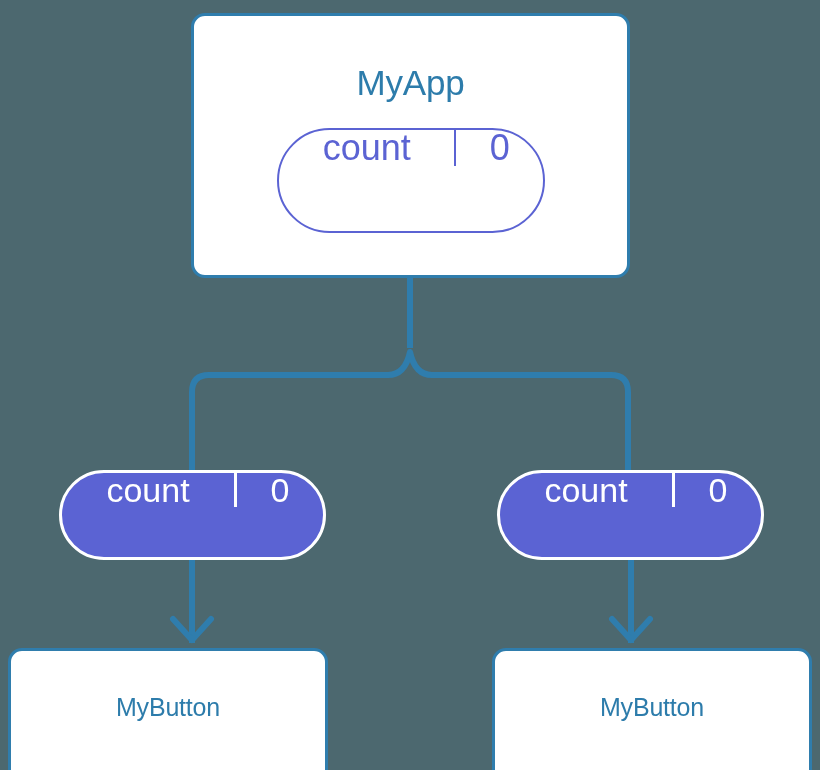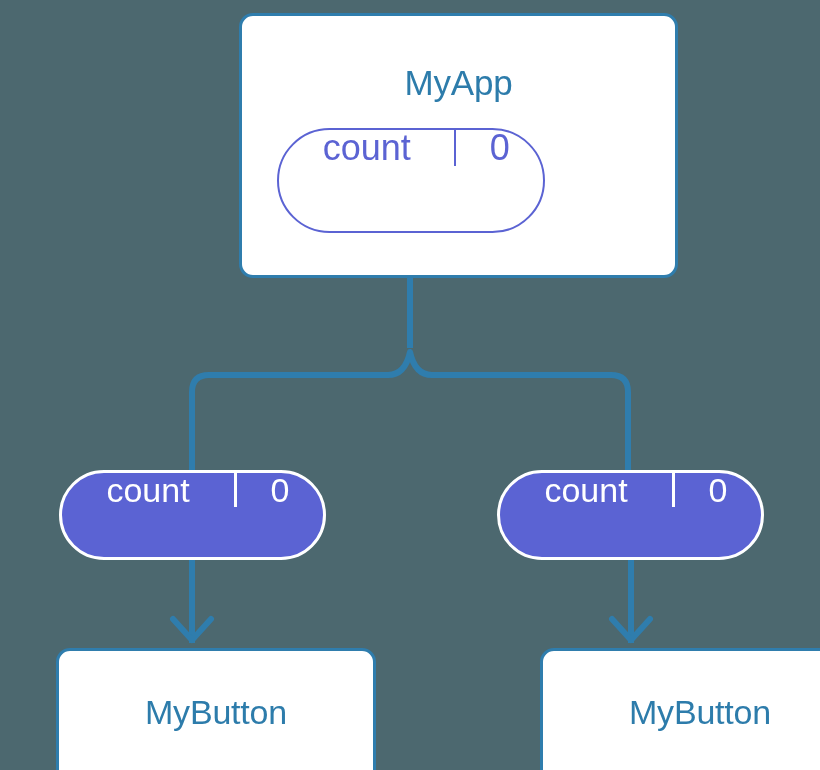--- a/index.html
+++ b/index.html
@@ -30,21 +30,20 @@
   }
 
   
   .component-box {
     position: absolute;
     box-sizing: border-box;
     background: #ffffff;
     border: 3px solid #2f7dad;
     border-radius: 14px;
     z-index: 3;
-    margin-left: 48px;
   }
   .component-title {
     color: #2d7cab;
     font-size: 35px;
     font-weight: 400;
     letter-spacing: -0.2px;
     text-align: center;
     white-space: nowrap;
   }
 
@@ -66,21 +65,21 @@
     top: 648px;
     width: 320px;
   }
   #mybutton-right-box {
     left: 492px;
     top: 648px;
     width: 320px;
   }
   .button-box .component-title {
     margin-top: 42px;
-    font-size: 34px;
+    font-size: 25px;
   }
 
   
   .state-pill {
     position: absolute;
     box-sizing: border-box;
     display: flex;
     align-items: flex-start;
     border-radius: 999px;
     overflow: hidden;

